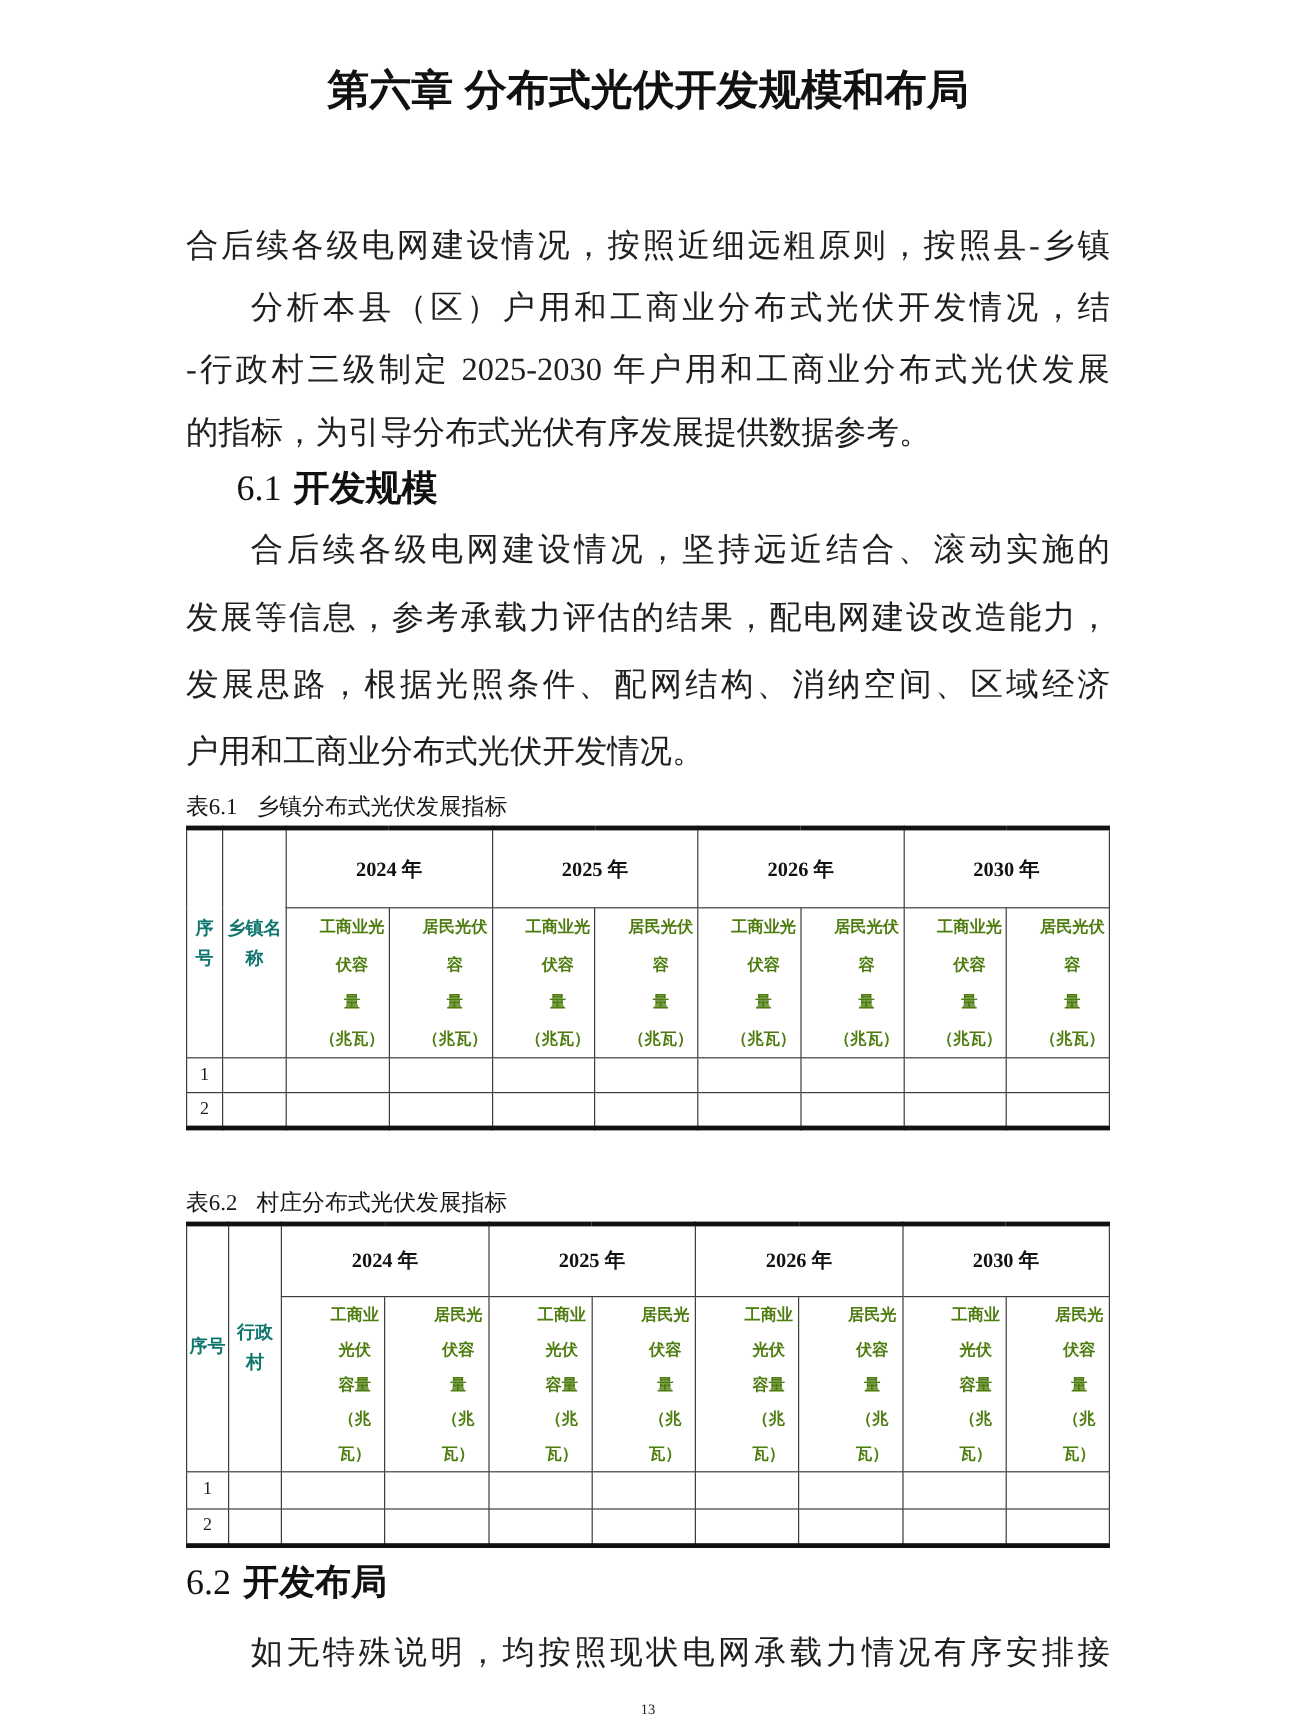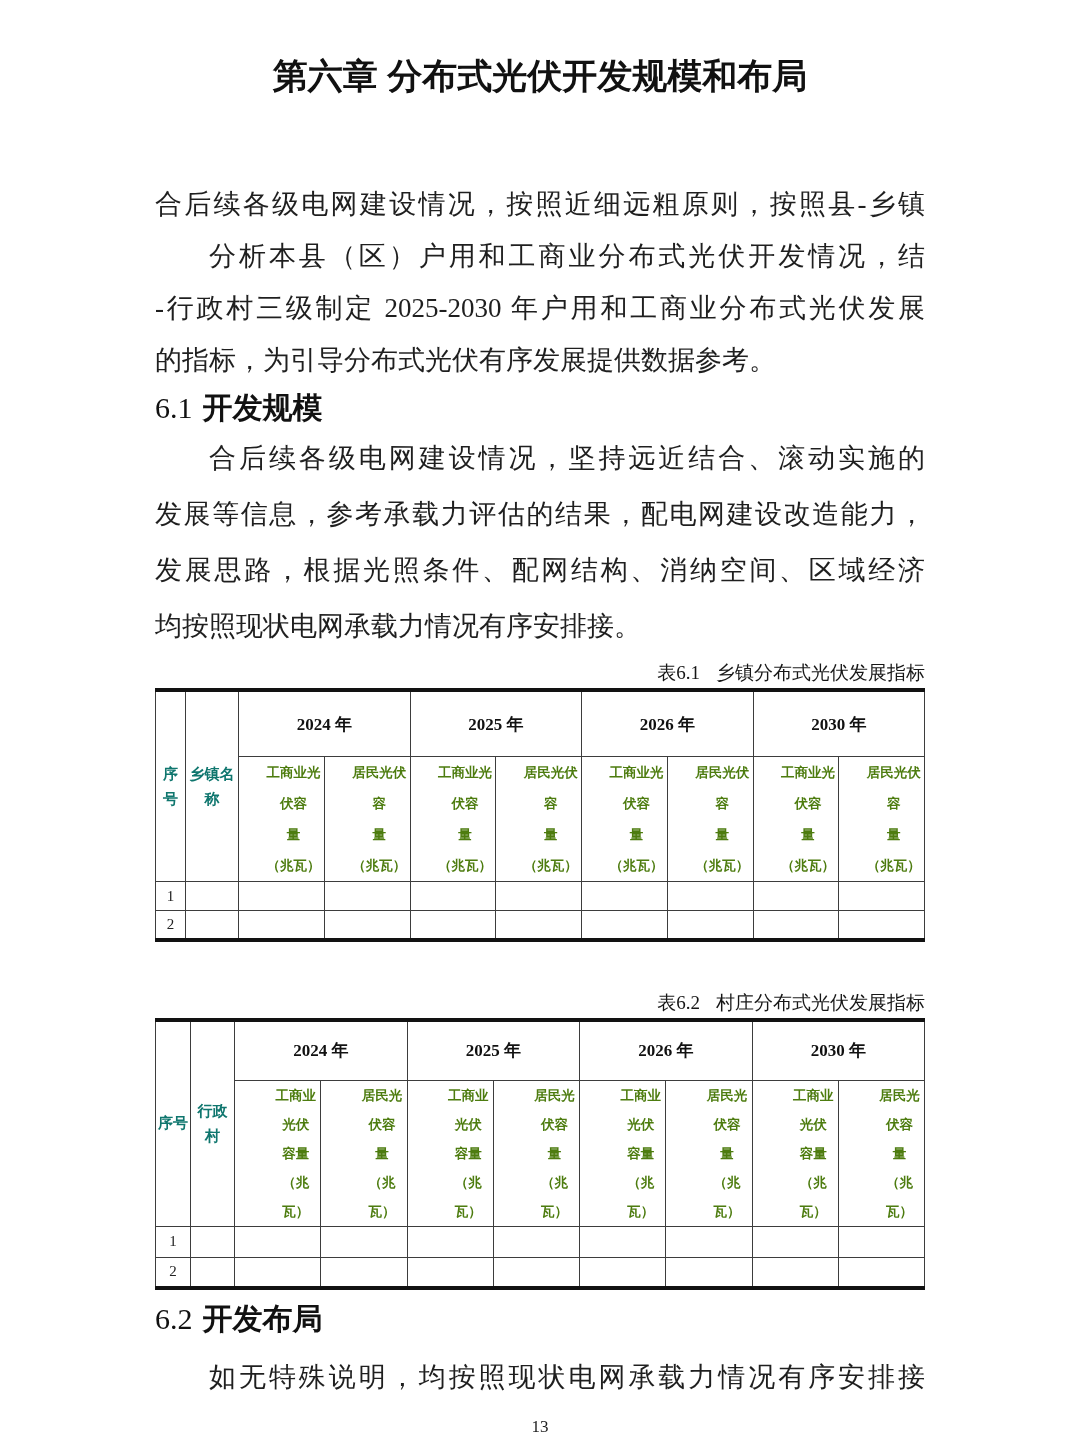--- a/index.html
+++ b/index.html
@@ -29,25 +29,25 @@
   .p3 .line{line-height:52px;}
 
   .sec-heading{
     font-family:"Liberation Sans","DejaVu Sans",sans-serif;
     font-weight:700;font-size:30px;line-height:40px;color:#111;
   }
   .sec-heading .num{
     font-family:"Liberation Serif","DejaVu Serif",serif;
     font-weight:400;margin-right:10px;
   }
-  .h61{margin-top:2px;}
+  .h61{margin-top:2px;margin-left:42px;}
   .h62{margin-top:9px;}
 
   .tcaption{
-    margin-top:6px;text-align:right;
+    margin-top:6px;text-align:left;
     font-size:19px;line-height:26px;color:#161616;
   }
   .tcaption .cap-num{margin-right:16px;}
   .tcaption2{margin-top:48px;}
 
   table{
     width:770px;table-layout:fixed;border-collapse:collapse;
     margin-top:2px;
     border-top:4px solid #121212;border-bottom:4px solid #121212;
   }
@@ -71,21 +71,21 @@
   .t1 .year-row th{height:64px;}
   .t1 .sub-row th{height:98px;}
   .t1 tbody tr{height:29px;}
   .t2 .year-row th{height:58px;}
   .t2 .sub-row th{height:90px;padding-left:12px;}
   .t2 tbody tr{height:31px;}
   tbody td{font-size:15px;color:#222;}
 
   .footer{
     position:absolute;left:0;right:0;top:1363px;
-    text-align:center;font-size:17px;color:#222;
+    text-align:center;font-size:12px;color:#222;
   }
 </style>
 </head>
 <body>
 
 <div class="page">
 
   <div class="chapter-title">第六章 分布式光伏开发规模和布局</div>
 
   <div class="para p1">
@@ -96,21 +96,21 @@
   </div>
 
   <div class="sec-heading h61">
     <span class="num">6.1</span><span>开发规模</span>
   </div>
 
   <div class="para p2">
     <div class="line indent">合后续各级电网建设情况，坚持远近结合、滚动实施的</div>
     <div class="line">发展等信息，参考承载力评估的结果，配电网建设改造能力，</div>
     <div class="line">发展思路，根据光照条件、配网结构、消纳空间、区域经济</div>
-    <div class="line last">均按照现状电网承载力情况有序安排接。</div>
+    <div class="line last">户用和工商业分布式光伏开发情况。</div>
   </div>
 
   <div class="tcaption">
     <span class="cap-num">表6.1</span><span>乡镇分布式光伏发展指标</span>
   </div>
 
   <table class="t1">
     <colgroup>
       <col style="width:30px">
         <col style="width:53px">

